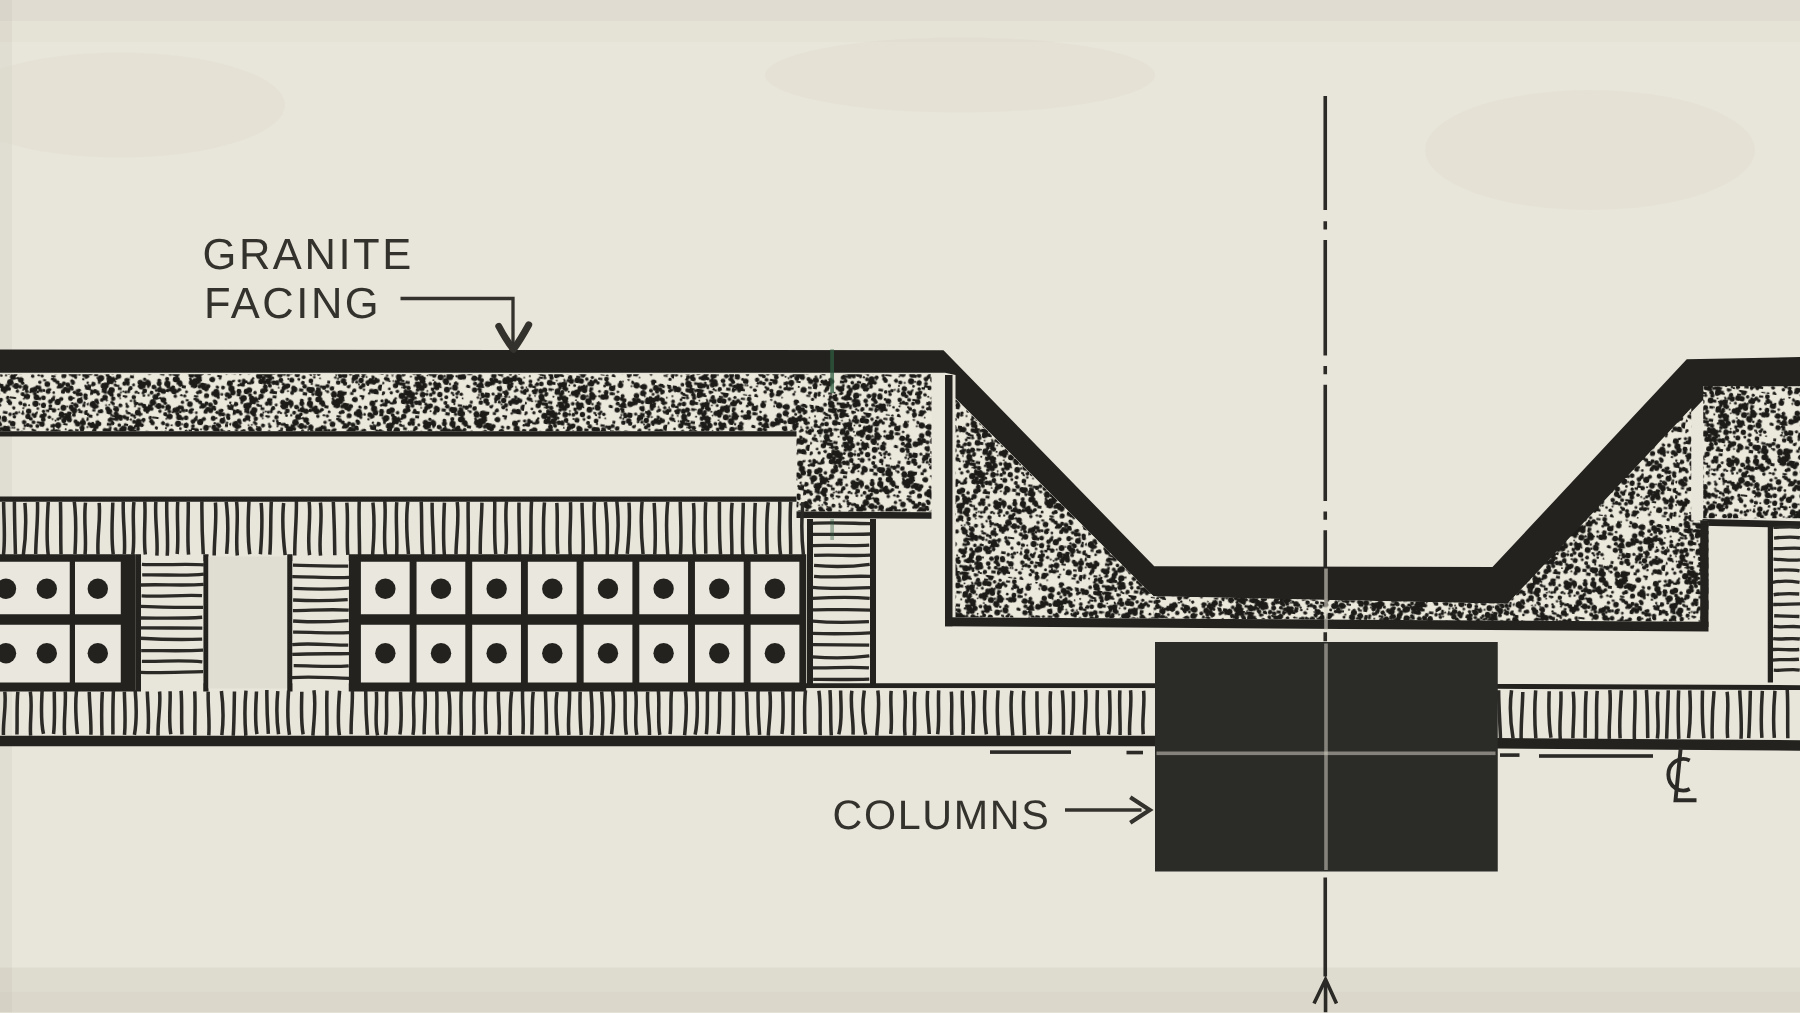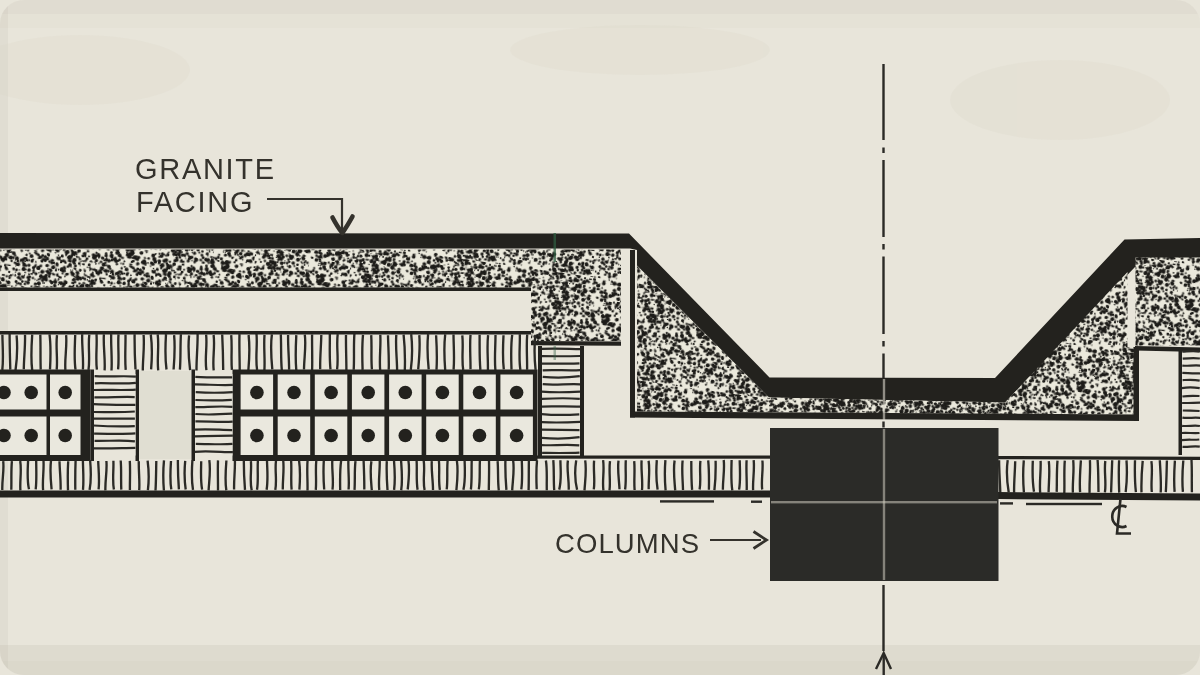--- a/index.html
+++ b/index.html
@@ -1,15 +1,15 @@
 <!DOCTYPE html>
 <html><head><meta charset="utf-8">
 <style>
 html,body{margin:0;padding:0;background:#e8e5da;}
-.page{position:relative;width:1200px;height:675px;overflow:hidden;font-family:"Liberation Sans",sans-serif;border-radius:24px;}
+.page{position:relative;width:1200px;height:675px;overflow:hidden;font-family:"Liberation Sans",sans-serif;}
 </style></head><body>
 <div class="page">
 <svg width="1200" height="675" viewBox="0 0 1200 675">
       <defs>
         <pattern id="st" patternUnits="userSpaceOnUse" width="96" height="96" patternTransform="rotate(8)">
 <rect width="96" height="96" fill="#ebe9dc"></rect>
 <g fill="#1c1b18">
             <circle cx="31.1" cy="14.5" r="1.8"></circle>
             <circle cx="35.1" cy="5.6" r="1.8"></circle>
             <circle cx="6.7" cy="8.7" r="1.0"></circle>

